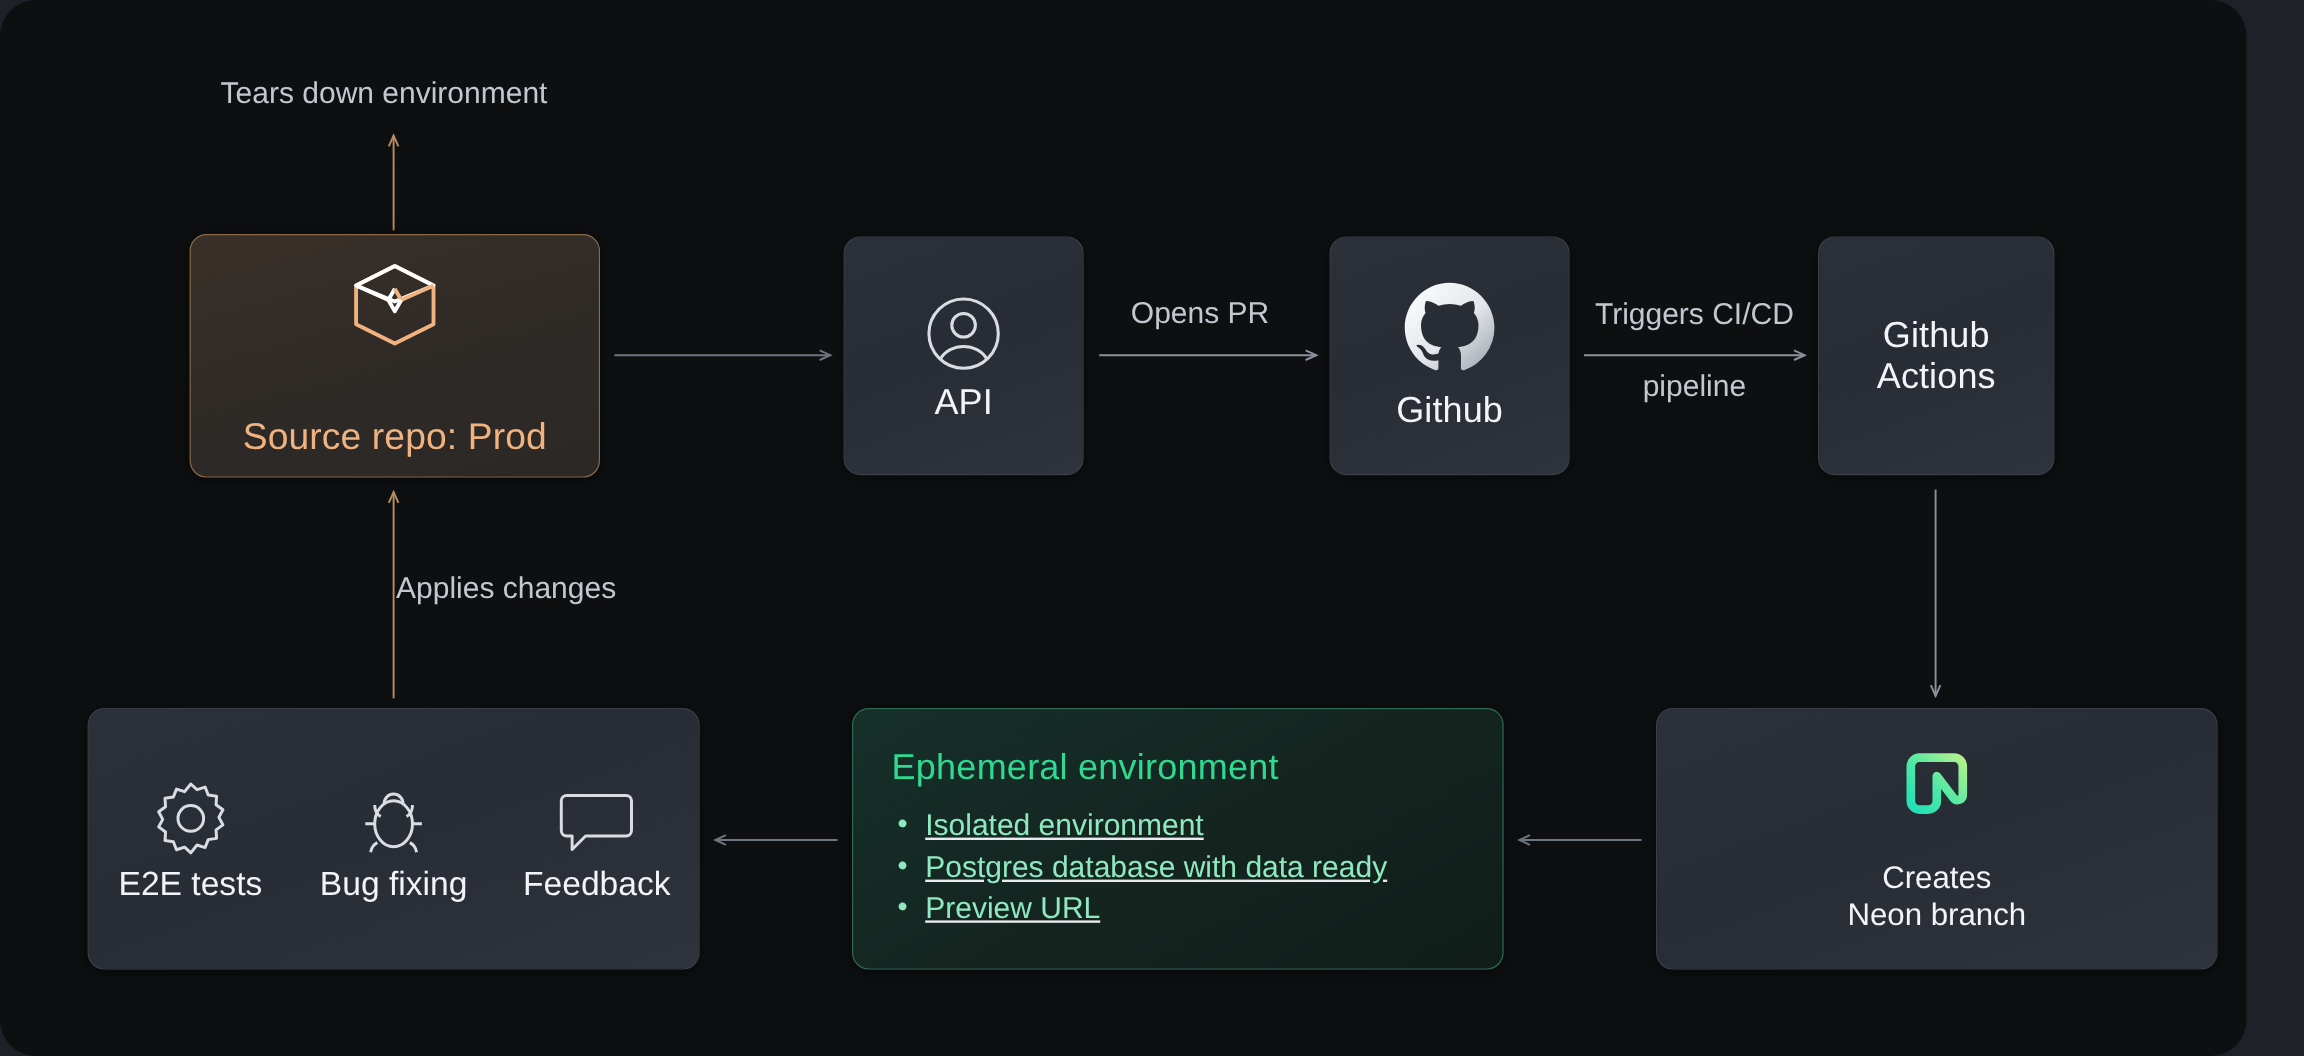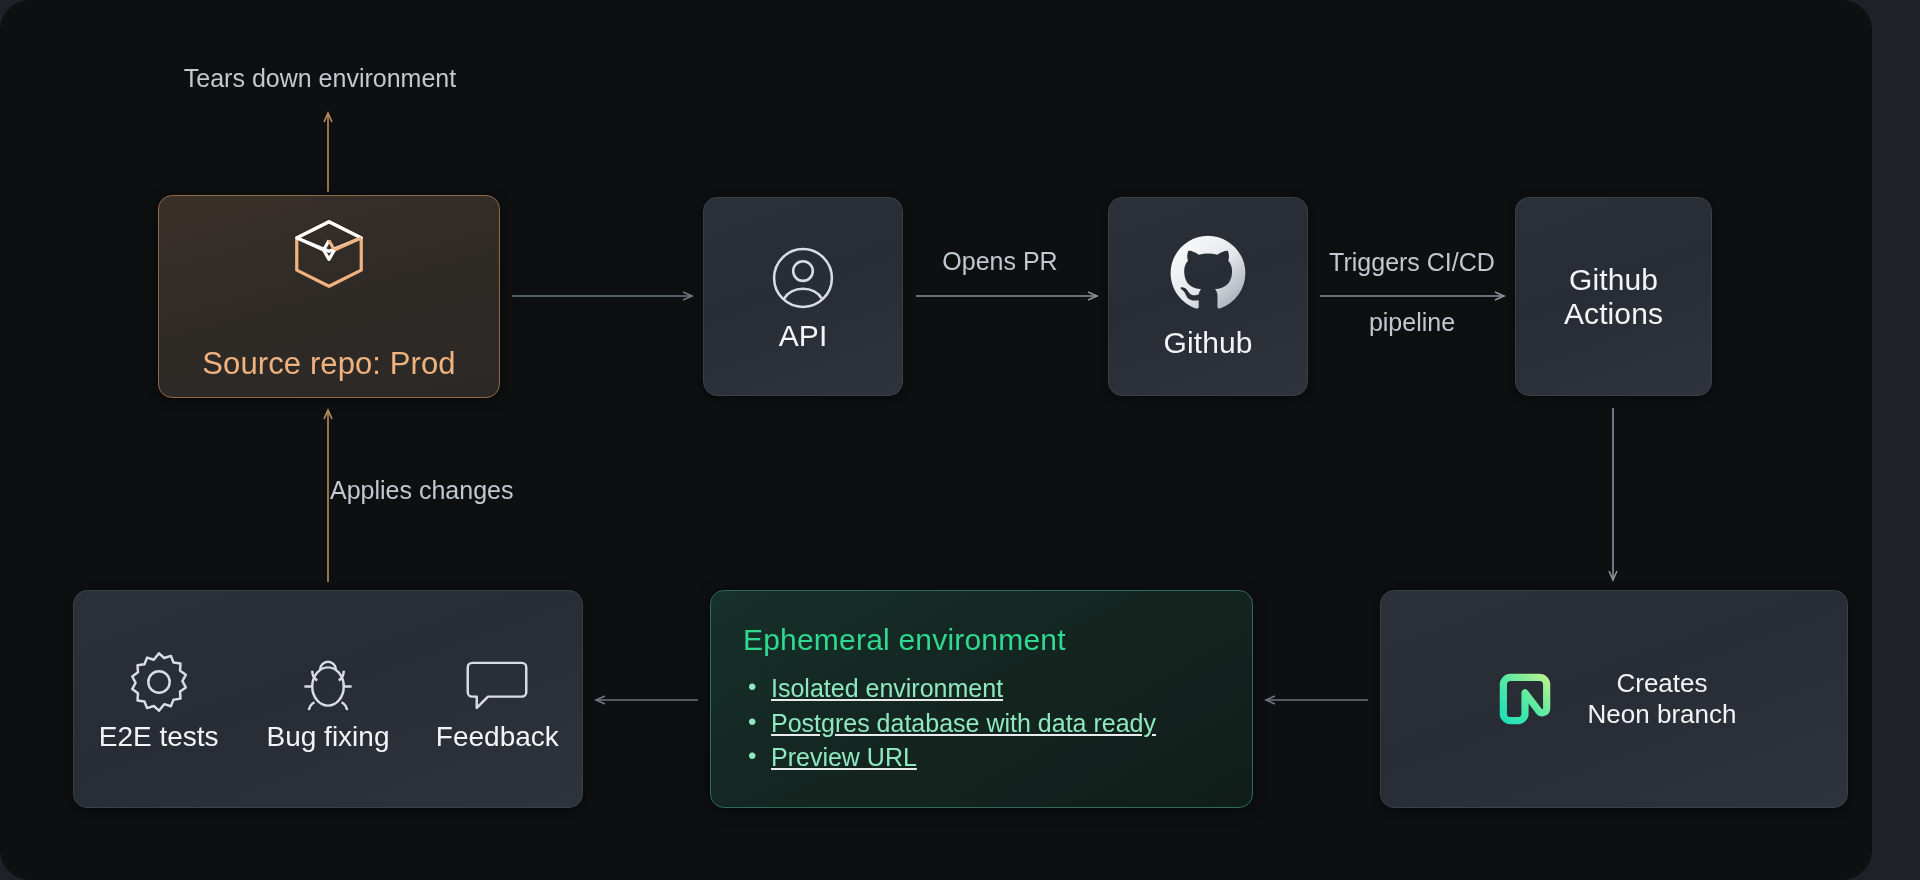--- a/index.html
+++ b/index.html
@@ -100,21 +100,21 @@
     color: #8fe8c0; font-size: 24px;
   }
 
   
   #neon-deploy {
     left: 1380px; top: 590px; width: 468px; height: 218px;
     flex-direction: row;
     justify-content: space-around; align-items: center;
   }
   .nd-item {
-    display: flex; flex-direction: row; align-items: center;
+    display: flex; flex-direction: column; align-items: center;
     justify-content: center; gap: 30px; flex: 1;
   }
   .nd-item .caption {
     font-size: 26px; color: #f2f4f7; text-align: center; line-height: 1.18;
   }
 
   
   .conn-label {
     position: absolute;
     color: #c3c8d0;

